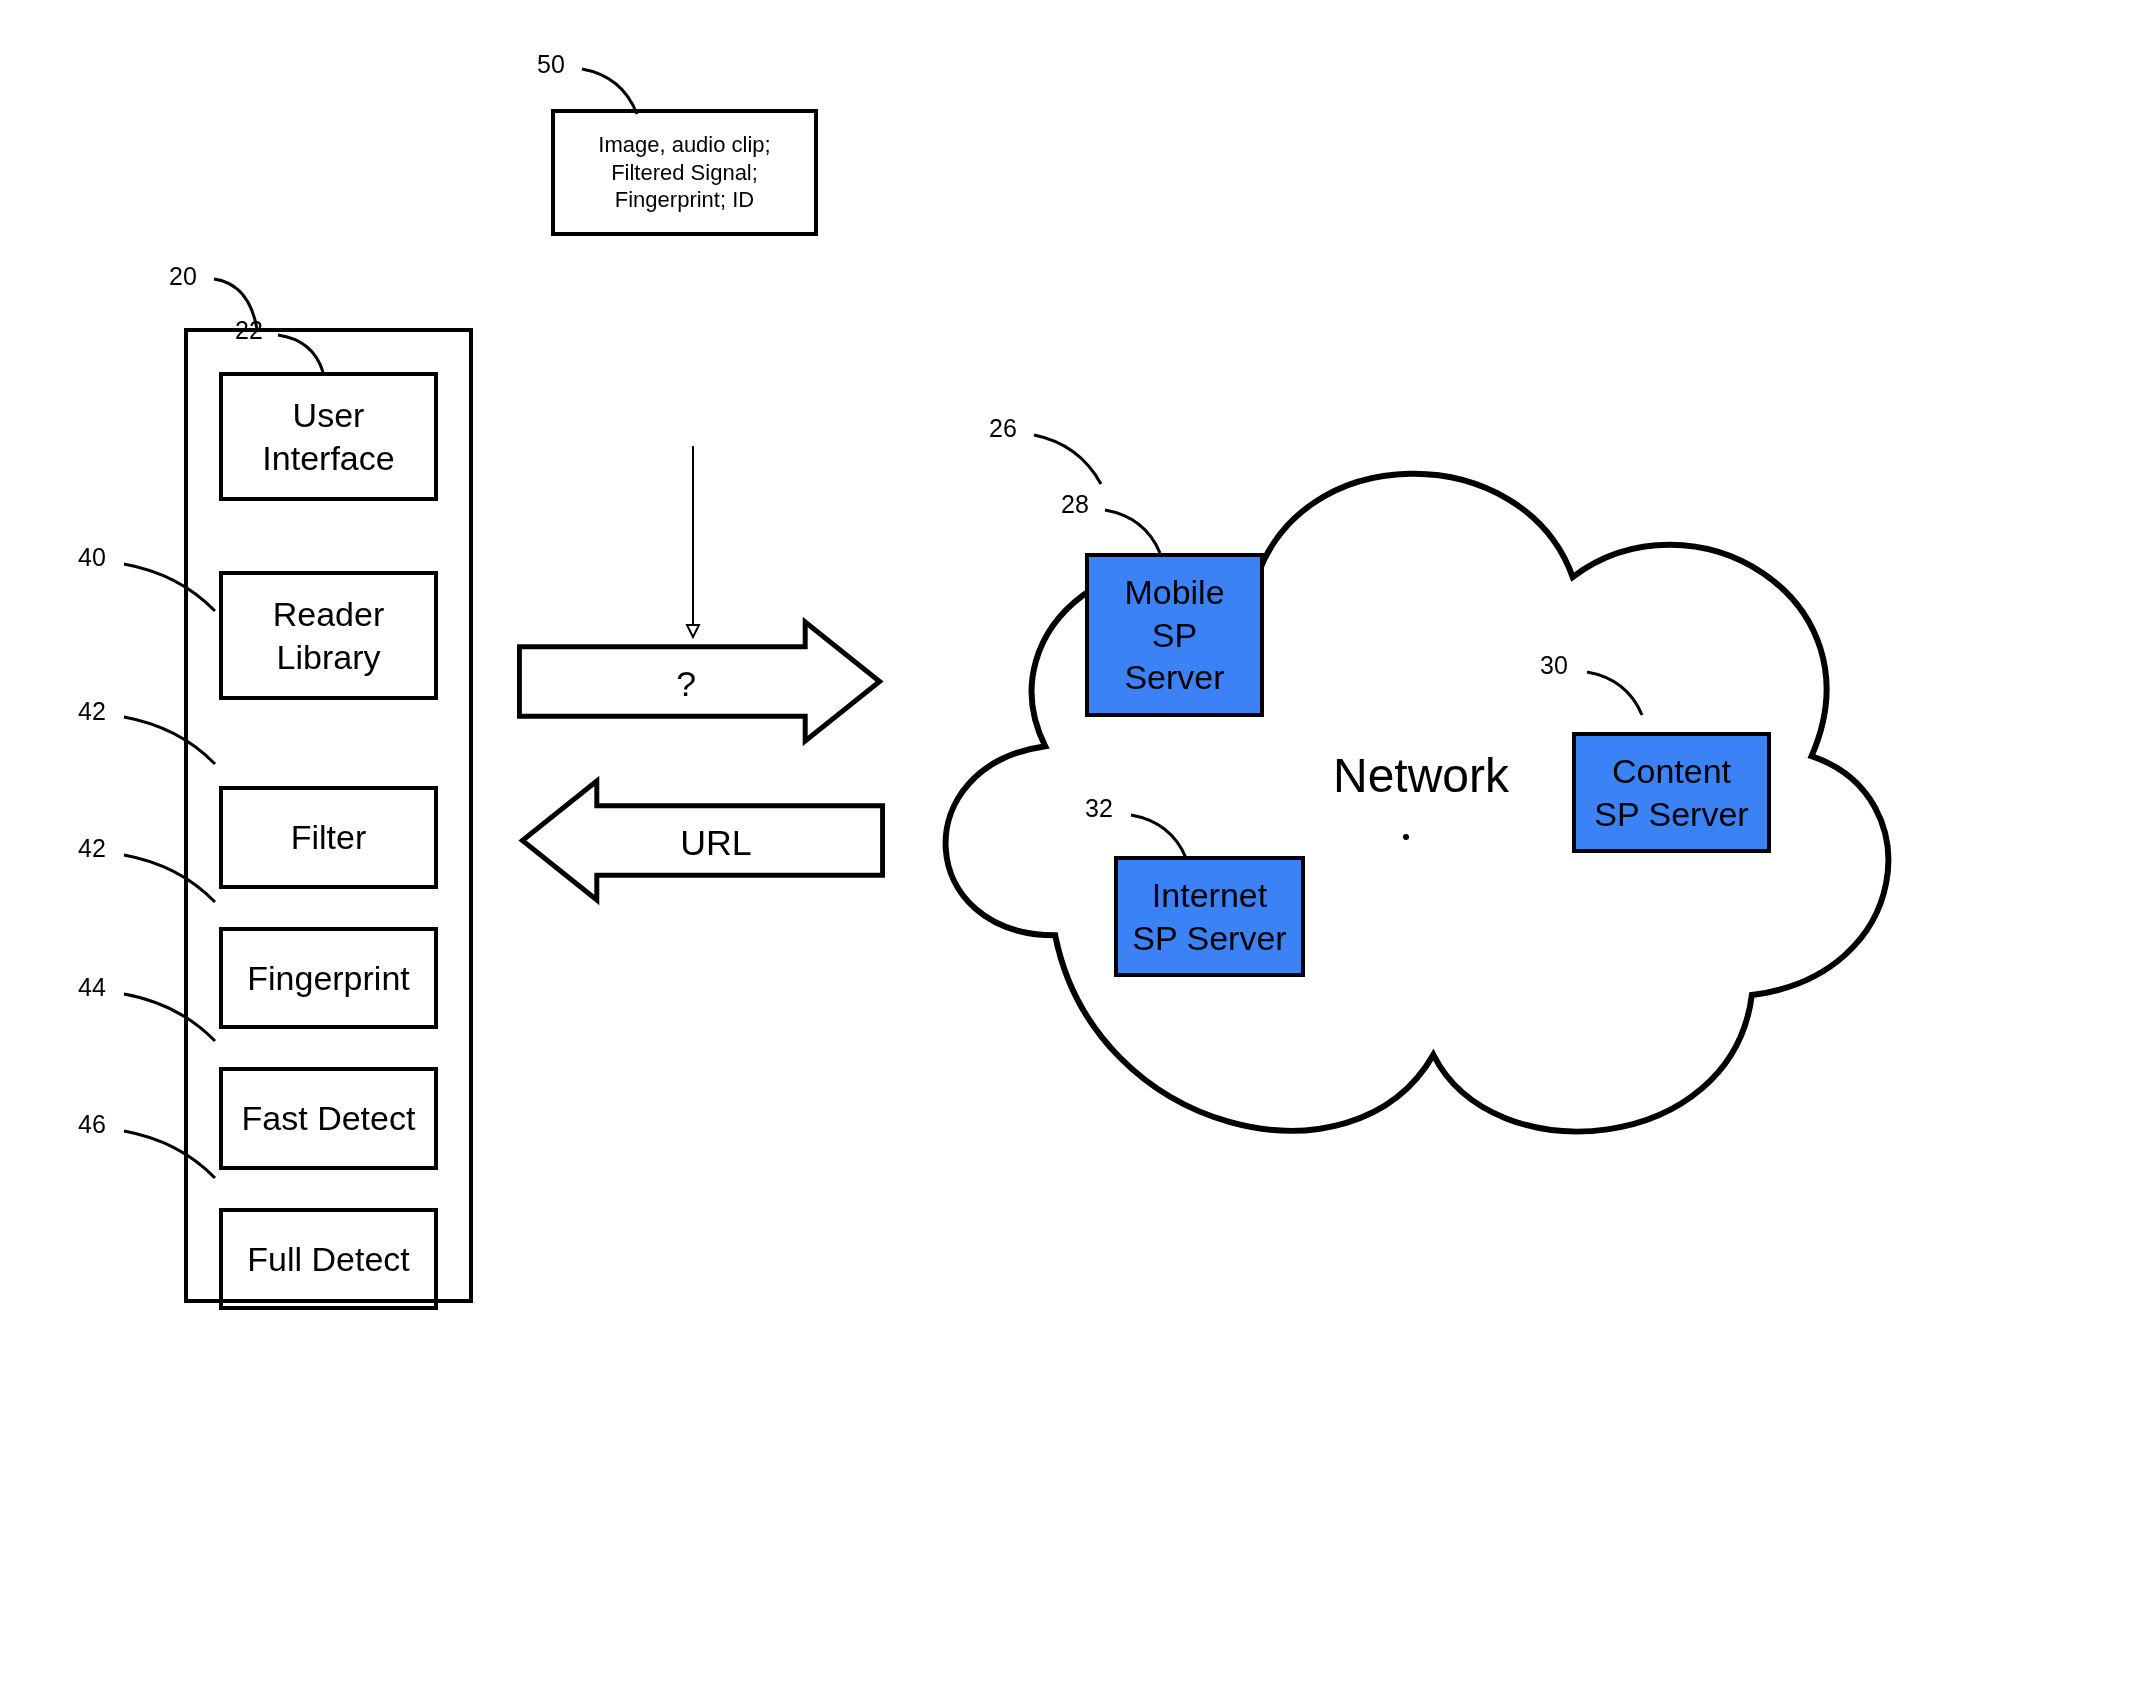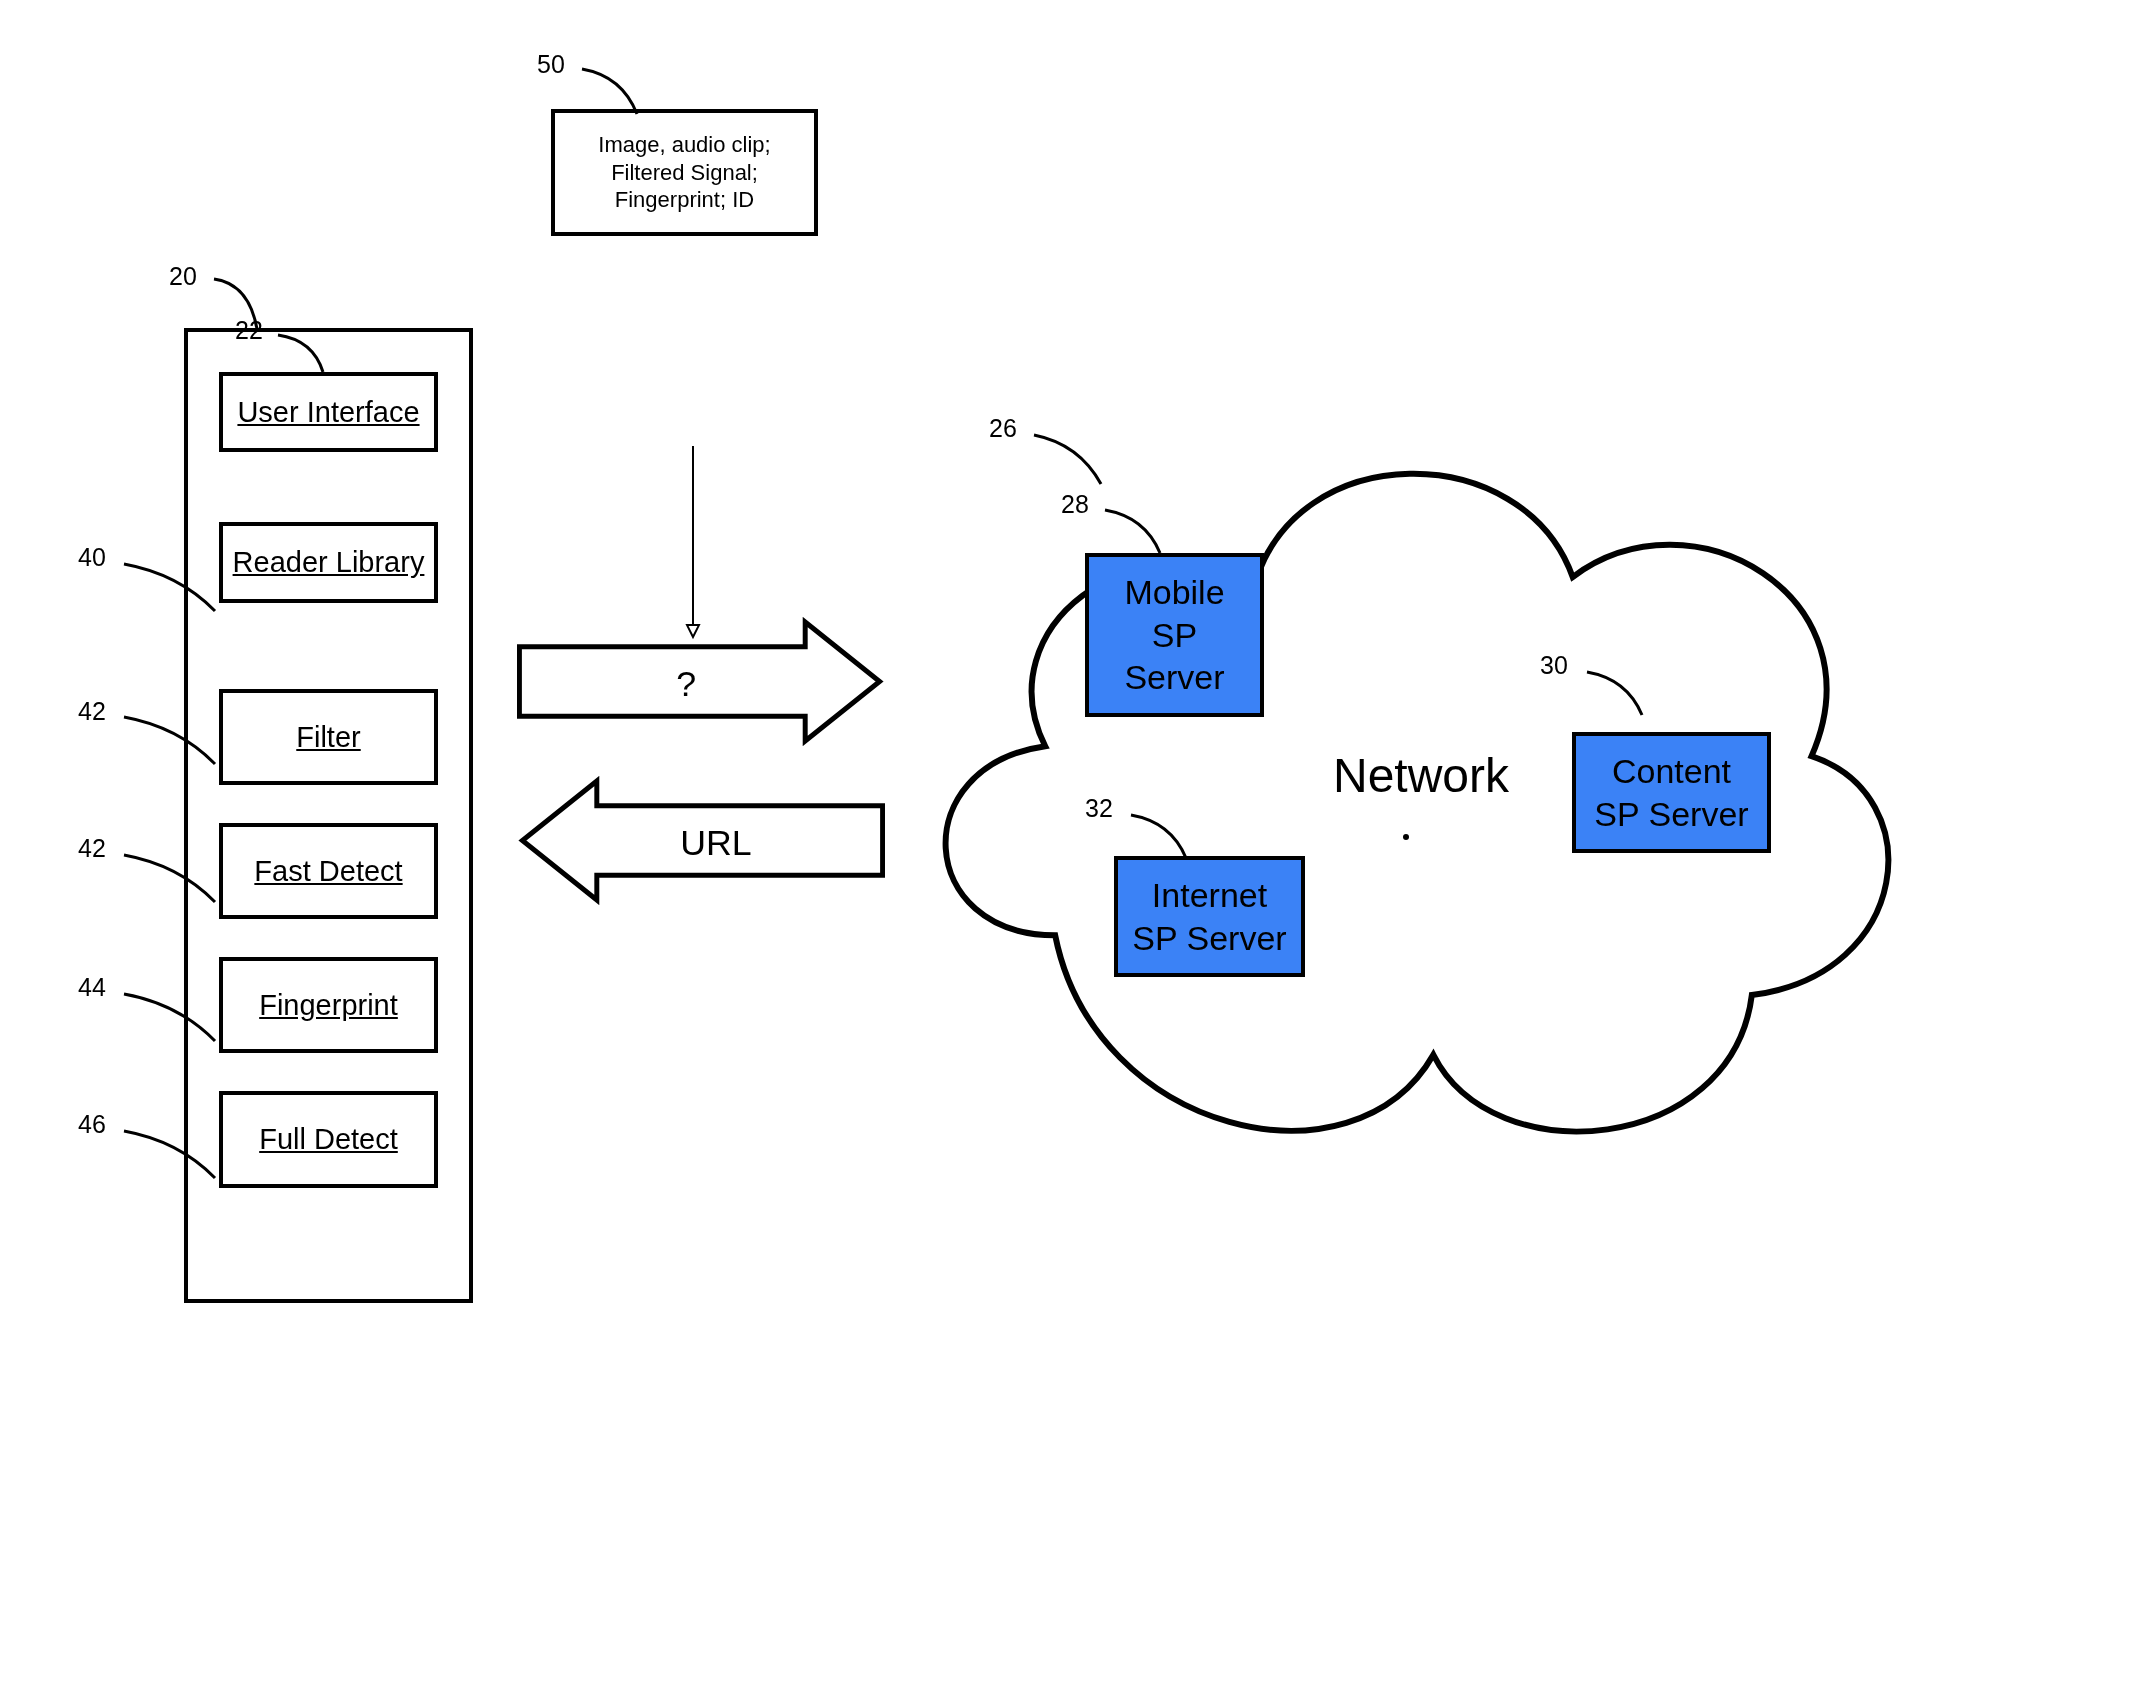--- a/index.html
+++ b/index.html
@@ -1,21 +1,21 @@
 <!DOCTYPE html>
 <html><head>
   <meta charset="utf-8">
   <style>
     * { box-sizing: border-box; margin: 0; padding: 0; }
     body { font-family: Arial, Helvetica, sans-serif; background: white; width: 2153px; height: 1706px; position: relative; }
     .canvas { position: relative; width: 100%; height: 100%; }
     
     
     .device-stack { position: absolute; left: 184px; top: 328px; width: 289px; height: 975px; border: 4px solid black; display: flex; flex-direction: column; align-items: center; padding-top: 40px; }
-    .module-box { width: 219px; border: 4px solid black; display: flex; align-items: flex-end; justify-content: center; text-align: center; font-size: 29px; line-height: 1.25; padding: 18px 6px; margin-bottom: 38px; text-decoration: underline; }
+    .module-box { width: 219px; border: 4px solid black; display: flex; align-items: flex-end; justify-content: center; text-align: center; font-size: 34px; line-height: 1.25; padding: 18px 6px; margin-bottom: 38px; }
     .ui-box { margin-bottom: 70px; }
     
     
     .media-box { position: absolute; left: 551px; top: 109px; width: 267px; border: 4px solid black; padding: 18px 10px; text-align: center; font-size: 22px; line-height: 1.25; }
     
     
     .arrow-right-svg { position: absolute; left: 517px; top: 617px; }
     .arrow-left-svg { position: absolute; left: 517px; top: 776px; }
     .arrow-label { font-size: 36px; }
     
@@ -41,24 +41,24 @@
     <div class="module-box ui-box">
         <span>User Interface</span>
       </div>
     <div class="module-box">
         <span>Reader Library</span>
       </div>
     <div class="module-box" style="padding:26px 6px;margin-top:48px;">
         <span>Filter</span>
       </div>
     <div class="module-box" style="padding:26px 6px;">
-        <span>Fast Detect</span>
+        <span>Fingerprint</span>
       </div>
     <div class="module-box" style="padding:26px 6px;">
-        <span>Fingerprint</span>
+        <span>Fast Detect</span>
       </div>
     <div class="module-box" style="padding:26px 6px;">
         <span>Full Detect</span>
       </div>
   </div>
 
   <div class="media-box">
     <span>Image, audio clip; Filtered Signal; Fingerprint; ID</span>
   </div>
 

